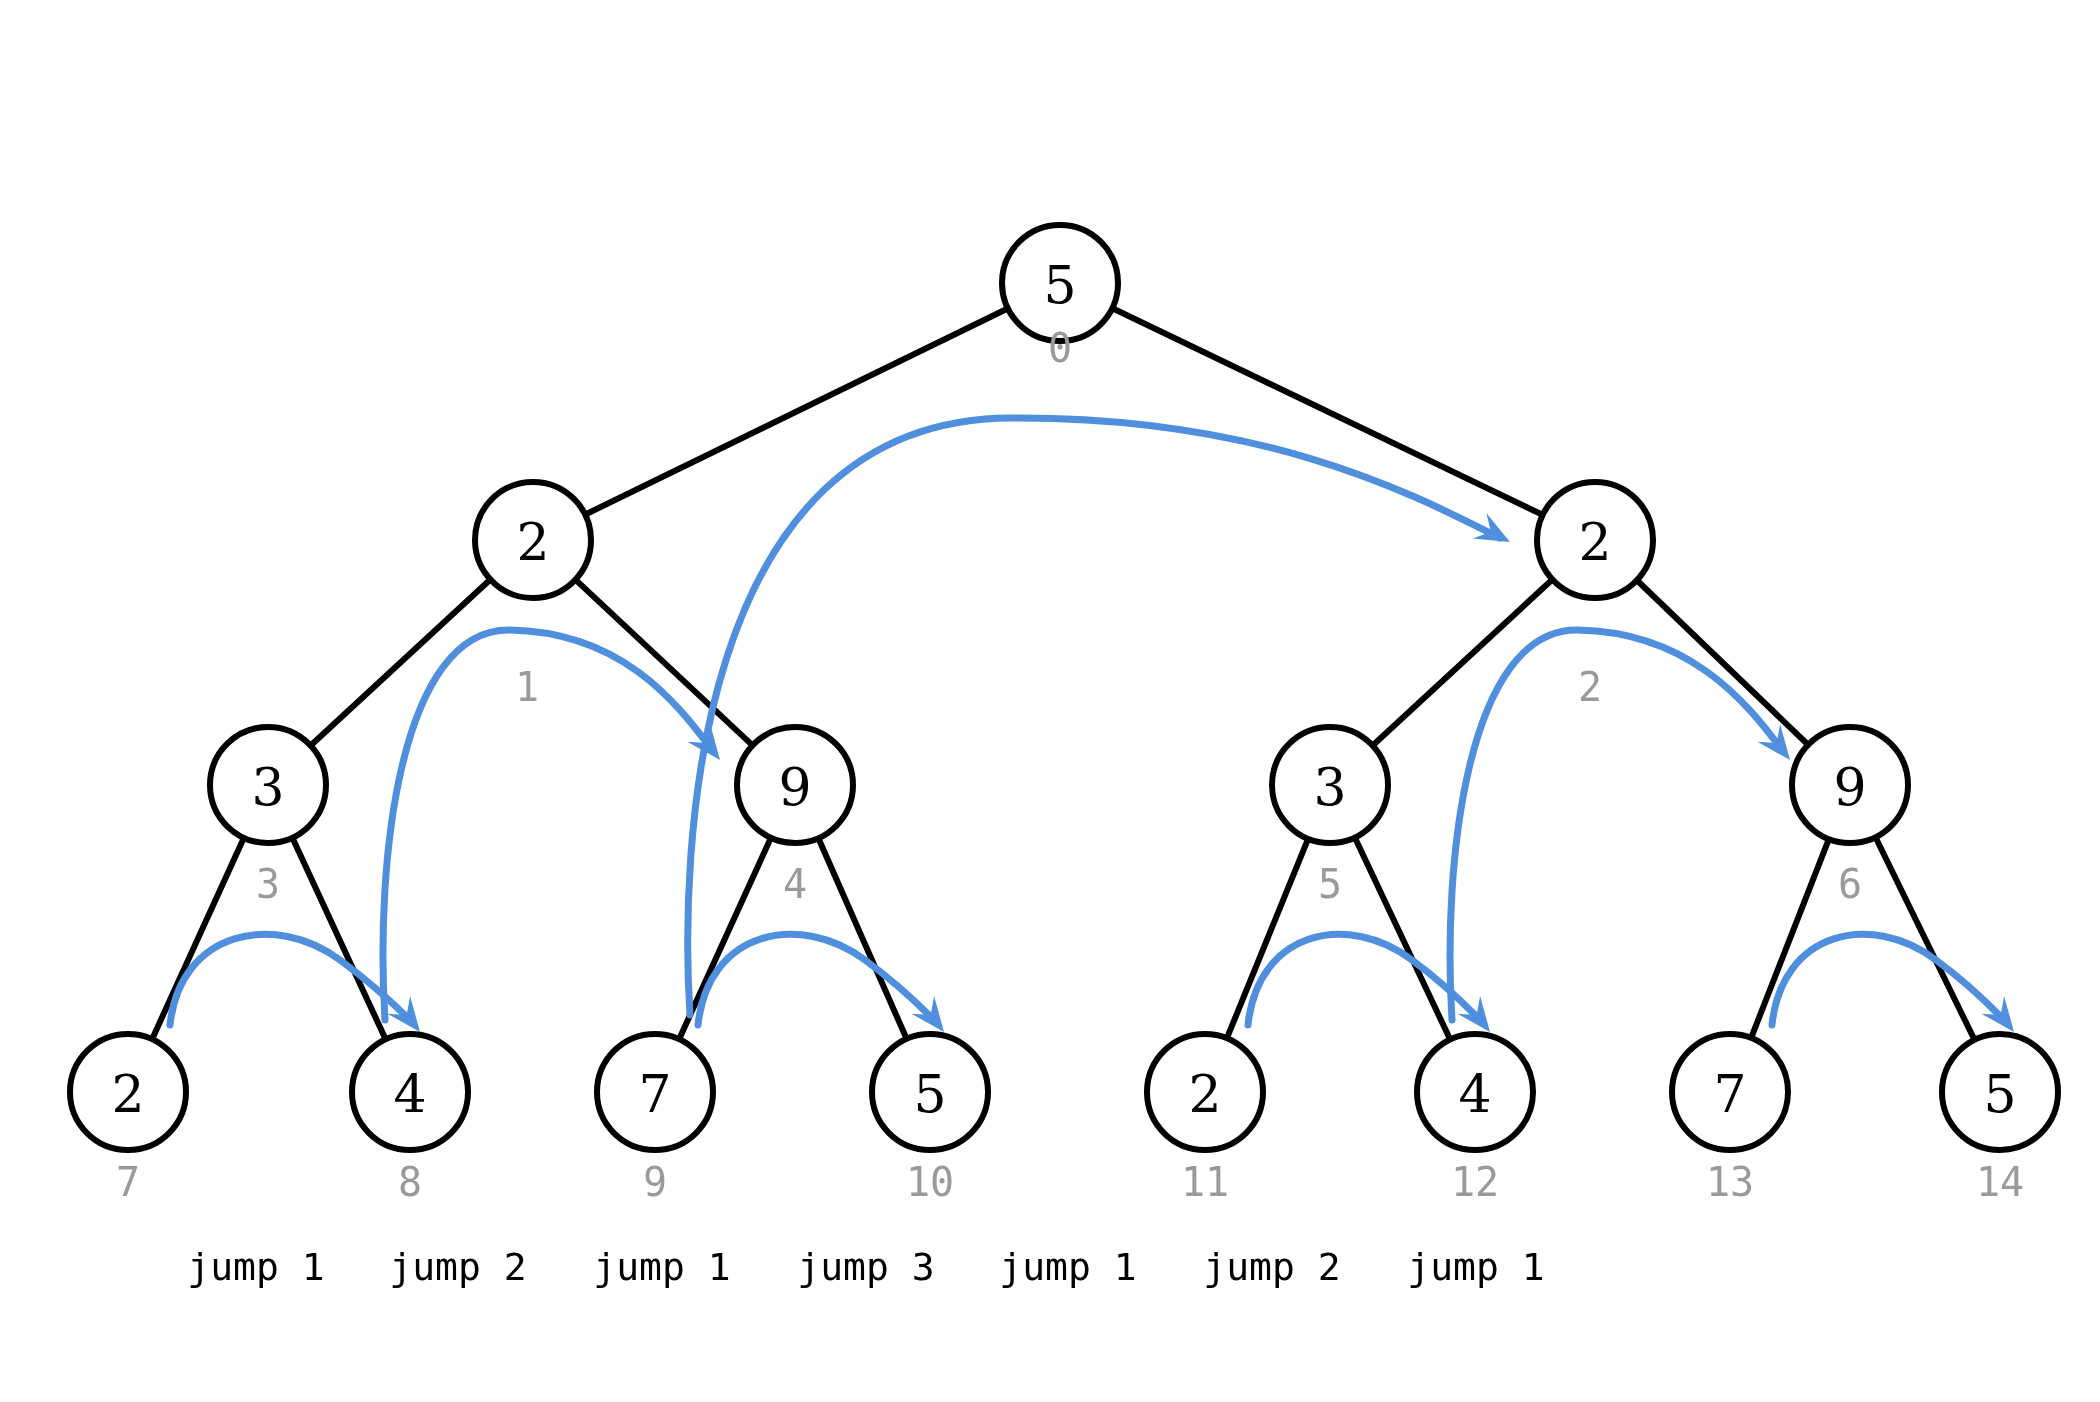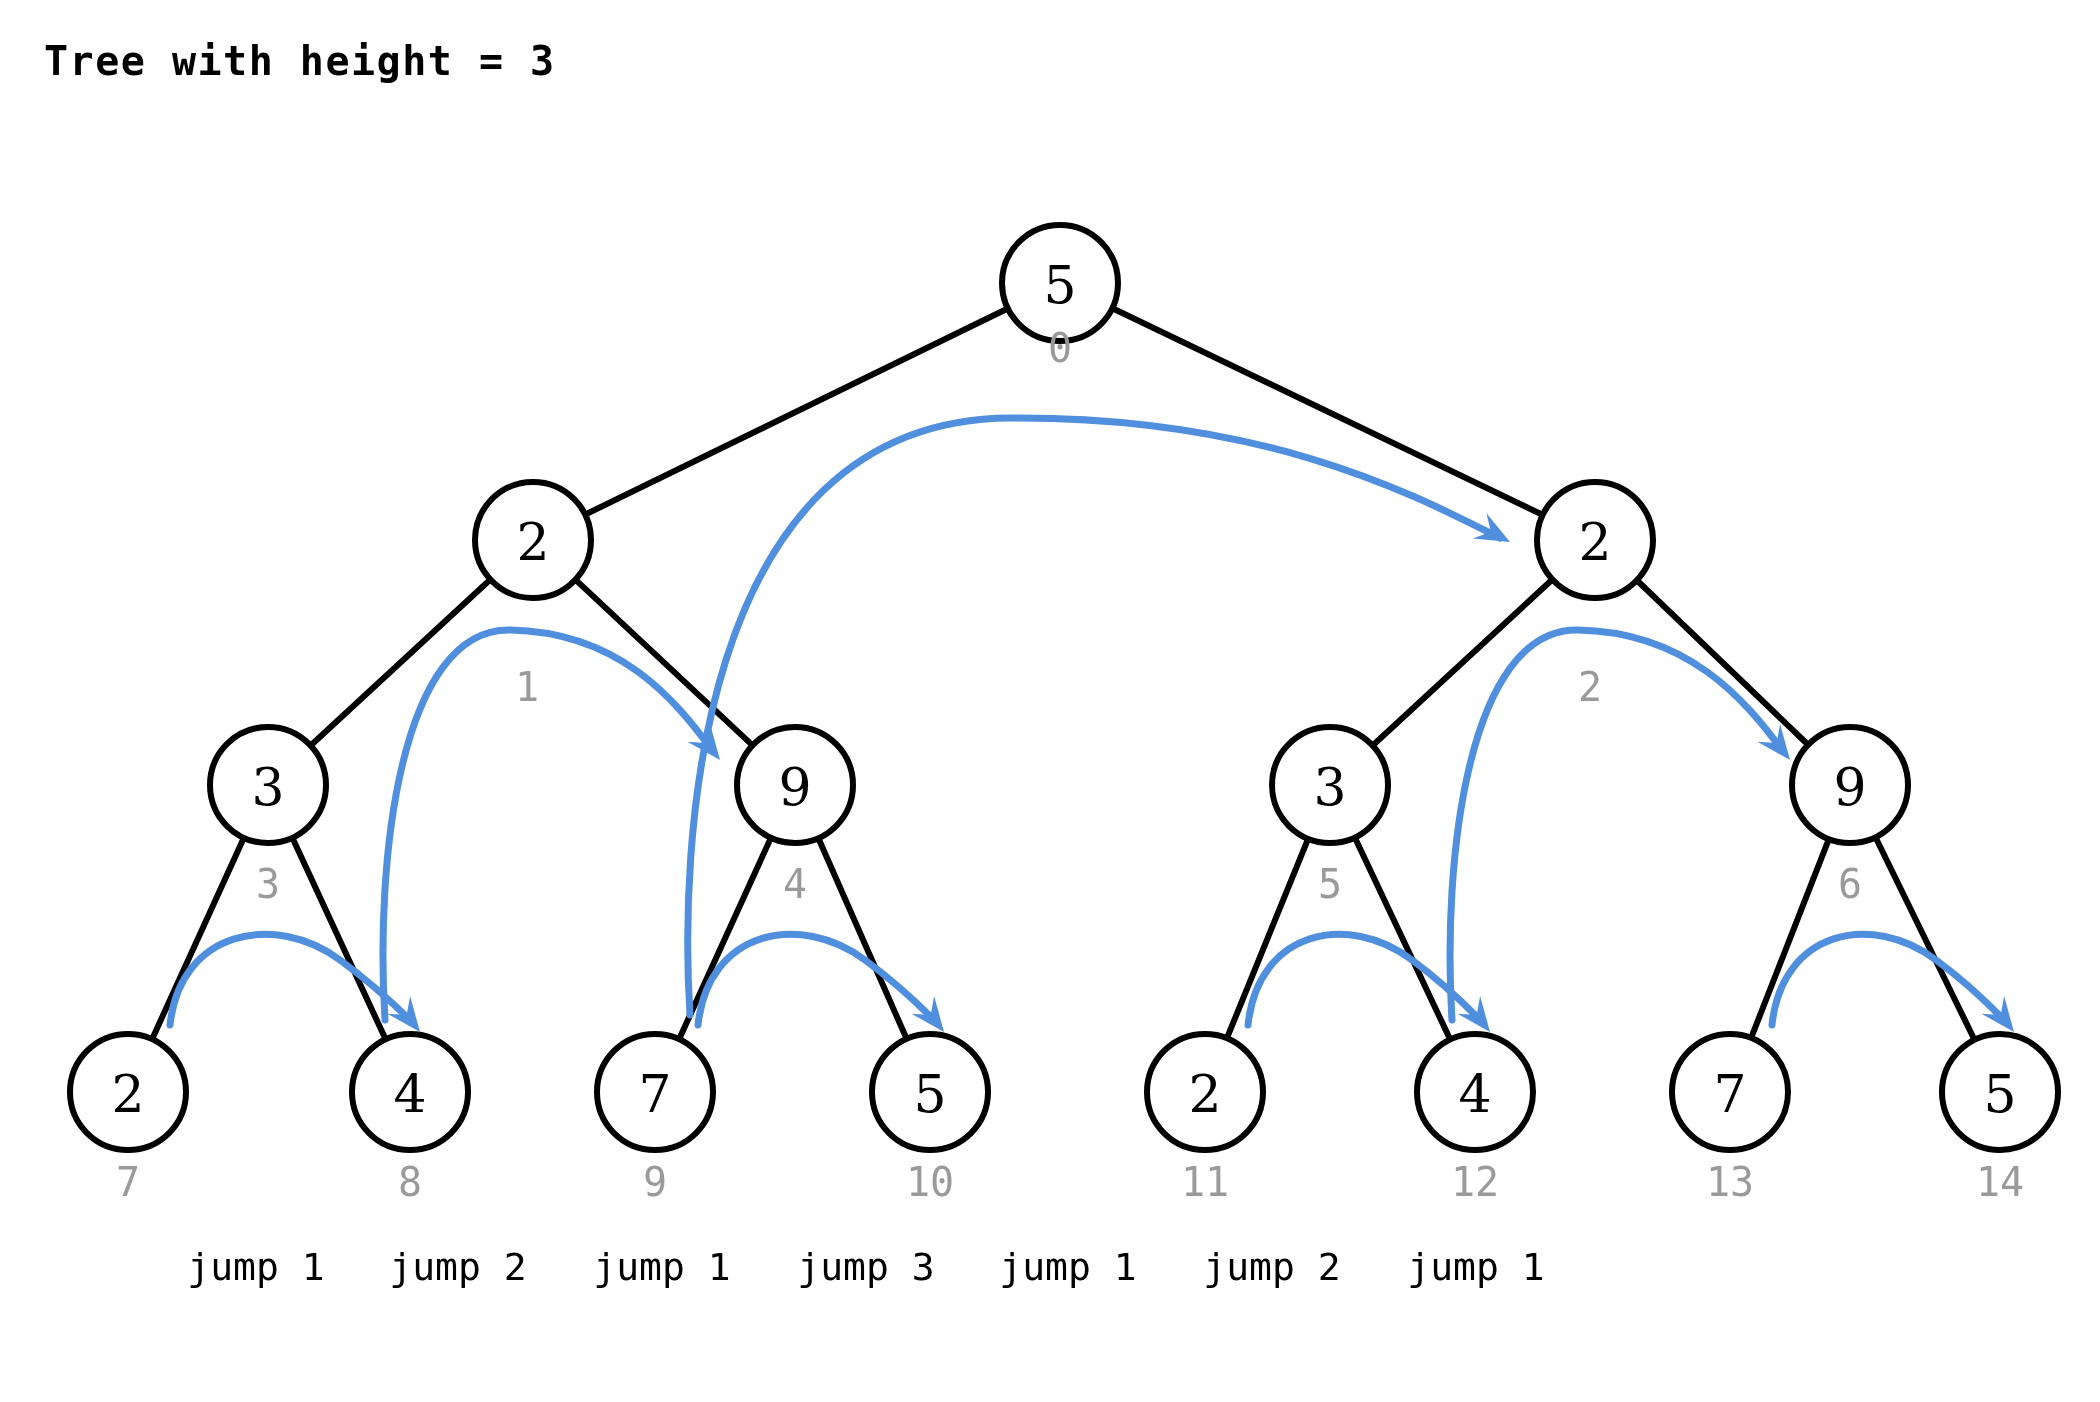--- a/index.html
+++ b/index.html
@@ -77,21 +77,20 @@
     text-anchor: middle;
     dominant-baseline: central;
     white-space: pre;
   }
 </style>
 </head>
 <body>
 
 <div id="stage">
 
-  <div id="title">Tree with height = 3</div>
 
   <svg id="canvas" viewBox="0 0 2100 1402" xmlns="http://www.w3.org/2000/svg">
     <g id="edges-layer">
         <line x1="1008.767395972899" y1="307.98440082536047" x2="584.232604027101" y2="515.0155991746395" class="edge-line"></line>
         <line x1="1111.3793188400668" y1="307.6812802652284" x2="1543.6206811599332" y2="515.3187197347717" class="edge-line"></line>
         <line x1="491.14649210829884" y1="578.69475257912" x2="309.85350789170116" y2="746.30524742088" class="edge-line"></line>
         <line x1="574.6331416525547" y1="578.9317545987631" x2="753.3668583474453" y2="746.0682454012369" class="edge-line"></line>
         <line x1="1553.1464921082988" y1="578.69475257912" x2="1371.8535078917012" y2="746.30524742088" class="edge-line"></line>
         <line x1="1636.1029684863836" y1="579.4910873692705" x2="1808.8970315136164" y2="745.5089126307295" class="edge-line"></line>
         <line x1="244.34961139129356" y1="836.8619235919491" x2="151.65038860870644" y2="1040.138076408051" class="edge-line"></line>

